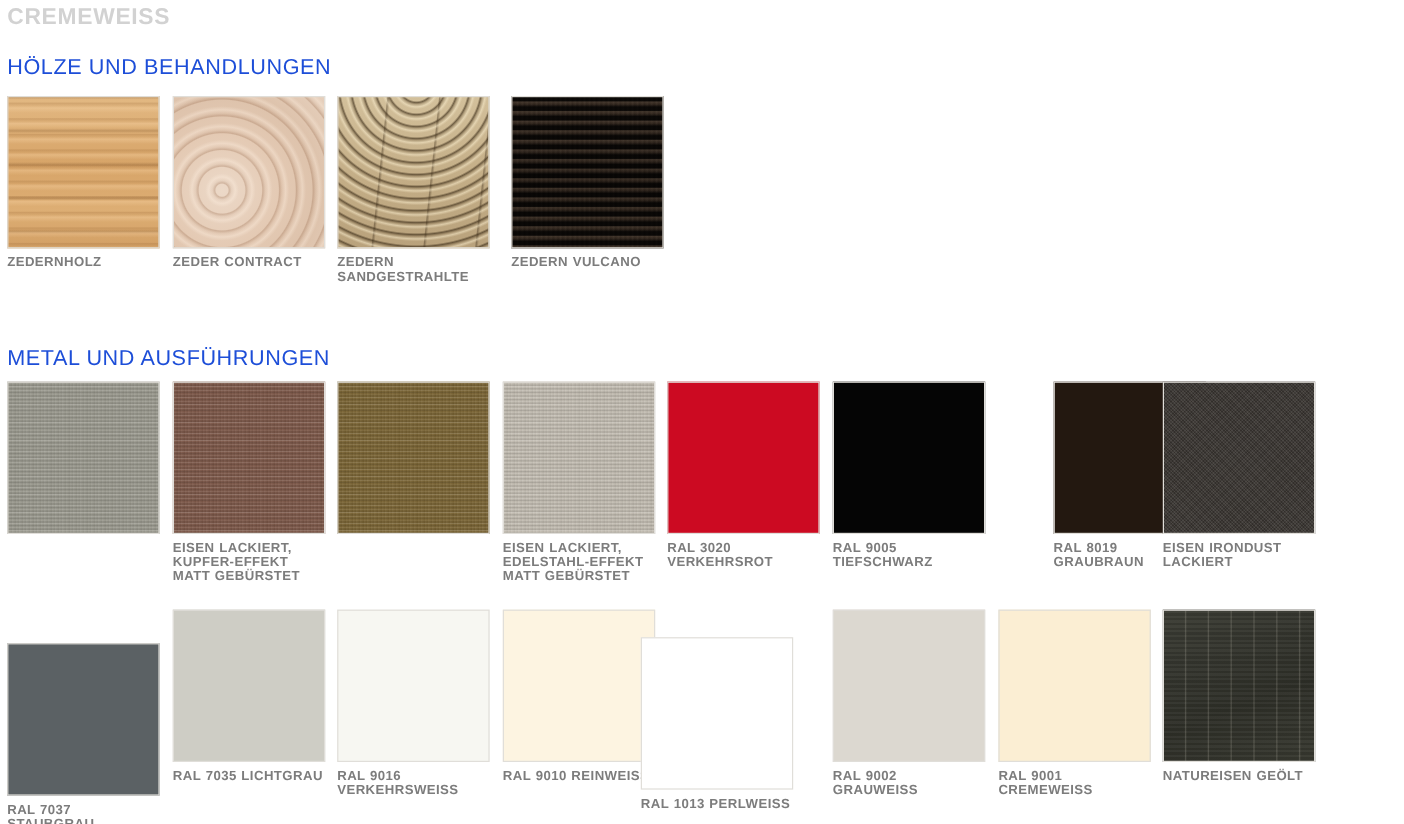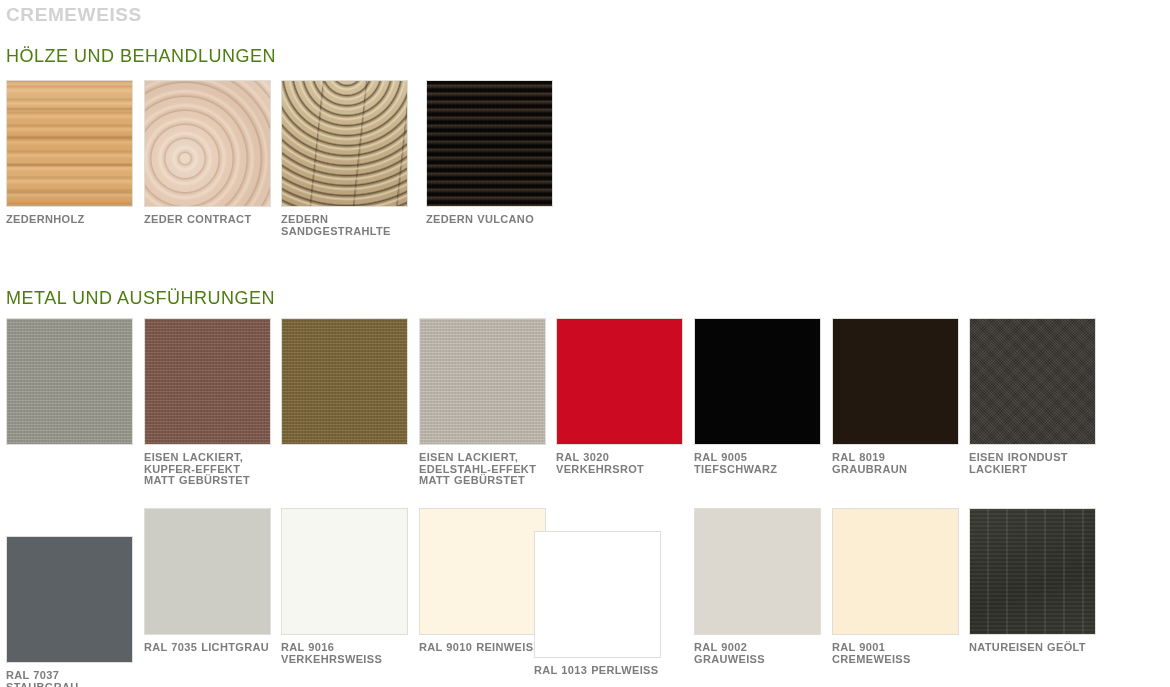--- a/index.html
+++ b/index.html
@@ -18,21 +18,21 @@
     font-size: 19px;
     font-weight: bold;
     letter-spacing: 0.6px;
     color: #d2d2d2;
     white-space: nowrap;
   }
   .section-title.sub {
     font-weight: normal;
     font-size: 18px;
     letter-spacing: 0.5px;
-    color: #4d7c0f;
+    color: #1d4ed8;
   }
   #title-materialien { top: 4px; }
   #title-holz { top: 46px; }
   #title-metal { top: 288px; }
 
   .grid { position: absolute; left: 6px; }
   .cell {
     position: absolute;
     width: 127px;
   }
@@ -177,21 +177,21 @@
         <div class="caption">EISEN LACKIERT, EDELSTAHL-EFFEKT MATT GEBÜRSTET</div>
       </div>
       <div class="cell" style="left: 550px; top: 318px;">
         <div class="swatch " style="background-color: rgb(204, 10, 34);"></div>
         <div class="caption">RAL 3020 VERKEHRSROT</div>
       </div>
       <div class="cell" style="left: 688px; top: 318px;">
         <div class="swatch " style="background-color: rgb(5, 5, 5);"></div>
         <div class="caption">RAL 9005 TIEFSCHWARZ</div>
       </div>
-      <div class="cell" style="left: 826px; top: 318px;">
+      <div class="cell" style="left: 872px; top: 318px;">
         <div class="swatch " style="background-color: rgb(35, 24, 16);"></div>
         <div class="caption">RAL 8019 GRAUBRAUN</div>
       </div>
       <div class="cell" style="left: 963px; top: 318px;">
         <div class="swatch tex-irondust"></div>
         <div class="caption">EISEN IRONDUST LACKIERT</div>
       </div>
       <div class="cell" style="left: 0px; top: 508px; margin-top: 28px;">
         <div class="swatch " style="background-color: rgb(91, 97, 100);"></div>
         <div class="caption">RAL 7037 STAUBGRAU</div>

